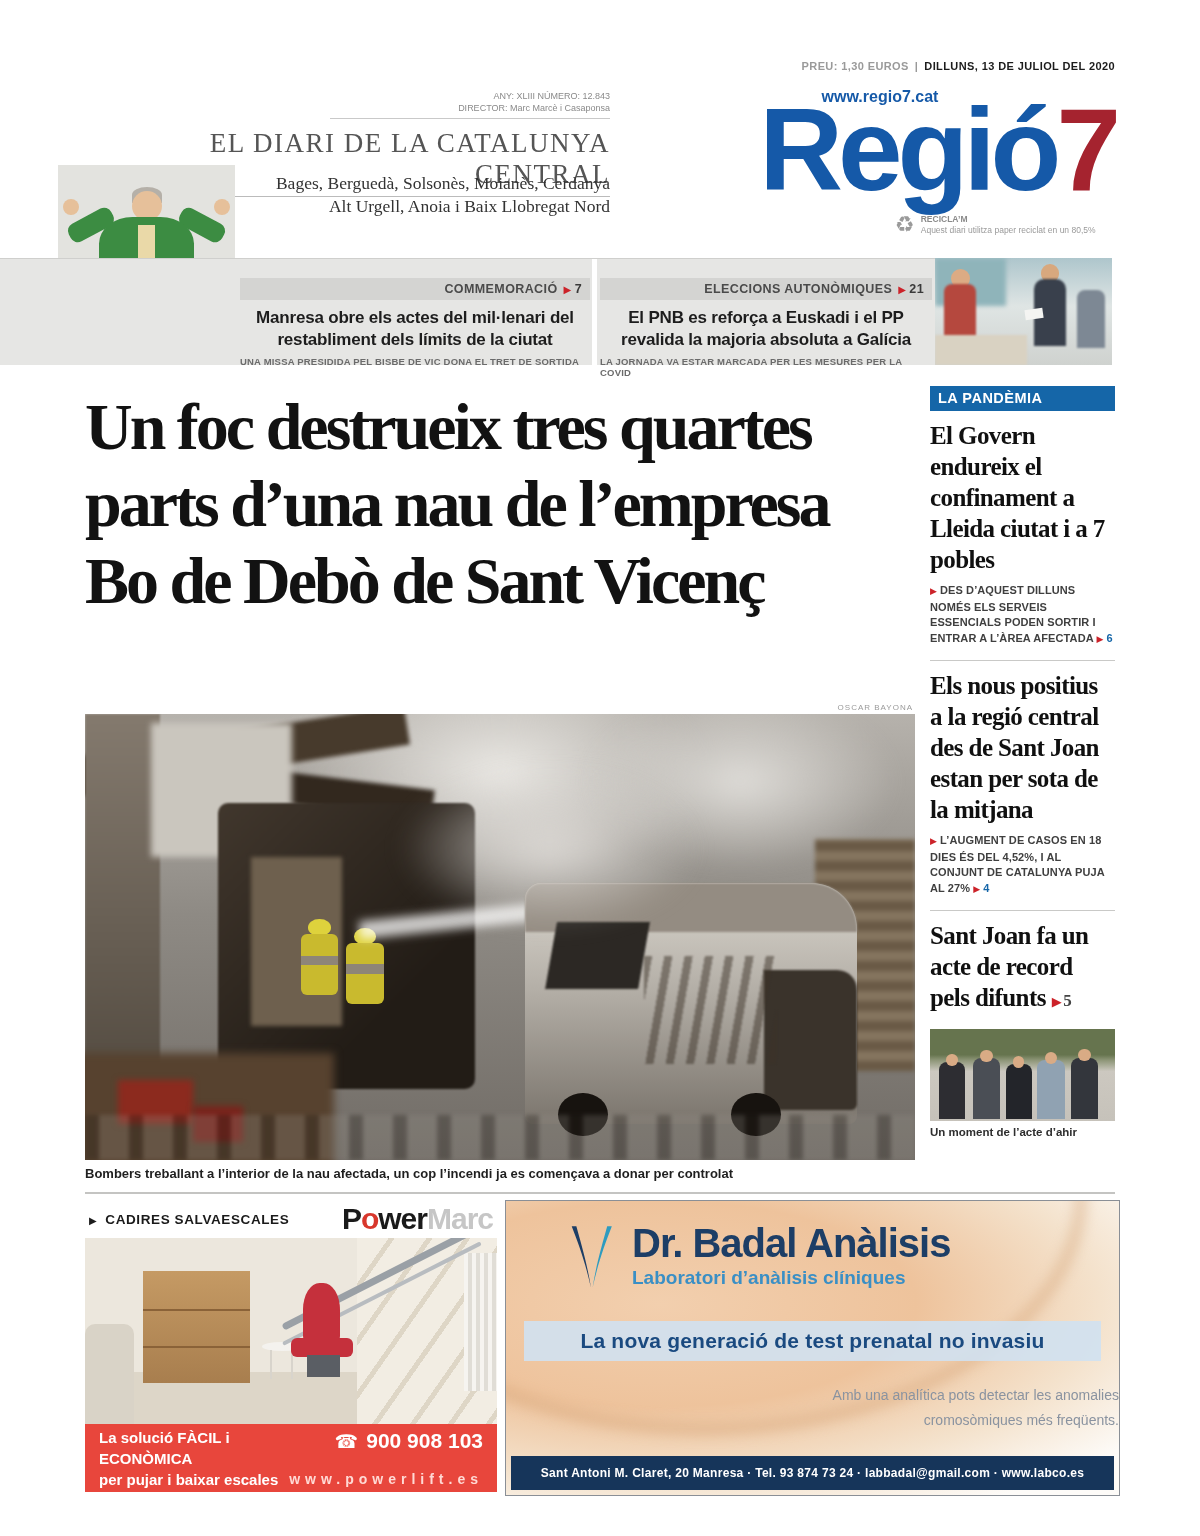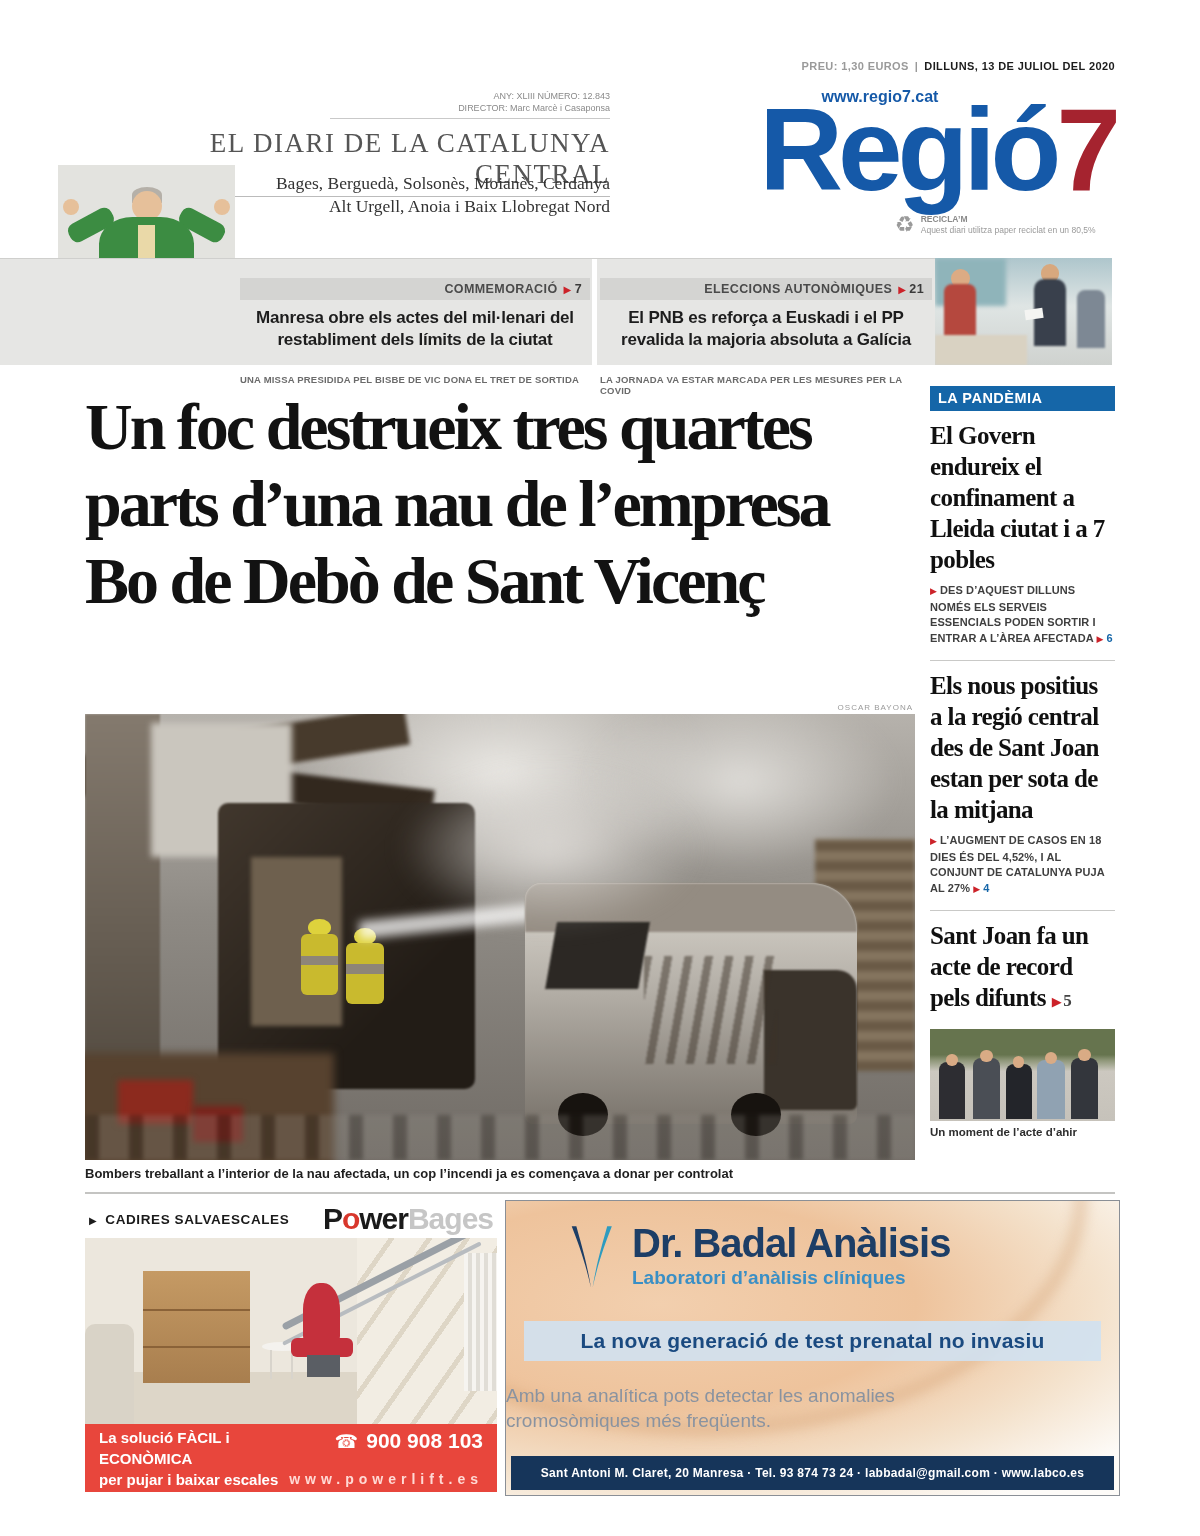--- a/index.html
+++ b/index.html
@@ -55,21 +55,21 @@
   
   .band{position:absolute;left:0;top:258px;width:935px;height:107px;background:#e6e6e4;border-top:1px solid #cfcfcd}
   .brief{position:absolute;top:19px;height:99px}
   .brief-left{left:240px;width:350px}
   .brief-right{left:600px;width:332px}
   .band-gap{position:absolute;left:592px;top:0;width:5px;height:107px;background:#fff}
   .kicker{height:22px;background:#d4d4d2;text-align:right;font-size:12.5px;font-weight:bold;
           color:#4a4a4a;letter-spacing:.4px;padding:4px 8px 0 0}
   .bheadline{margin-top:7px;font-size:17px;font-weight:bold;color:#1d1d1d;text-align:center;
              line-height:22px;letter-spacing:-.2px}
-  .bsub{margin-top:23px;font-size:9.5px;font-weight:bold;color:#6b6b6b;letter-spacing:.2px}
+  .bsub{margin-top:5px;font-size:9.5px;font-weight:bold;color:#6b6b6b;letter-spacing:.2px}
   .election{position:absolute;left:935px;top:258px;width:177px;height:107px;overflow:hidden;
             background:linear-gradient(180deg,#aec6cc,#dfe5e4 45%,#cfd2cf)}
   .election>div{position:absolute}
   .el-win{left:0;top:0;width:40%;height:45%;background:#8fb4ba;filter:blur(2px)}
   .el-redhead{left:9%;top:10%;width:11%;height:18%;background:#dcab84;border-radius:50%}
   .el-red{left:5%;top:24%;width:18%;height:52%;background:#b5483e;border-radius:8px 8px 0 0;filter:blur(1px)}
   .el-table{left:0;top:72%;width:52%;height:28%;background:#d9d2c2;filter:blur(1px)}
   .el-p2head{left:60%;top:6%;width:10%;height:17%;background:#d8a87e;border-radius:50%}
   .el-p2{left:56%;top:20%;width:18%;height:62%;background:#39404c;border-radius:10px 10px 0 0;filter:blur(1px)}
   .el-paper{left:51%;top:48%;width:10%;height:9%;background:#f4f4f2;transform:rotate(-8deg)}
@@ -194,21 +194,21 @@
   .ad-bd{position:absolute;left:505px;top:1200px;width:615px;height:296px;border:1px solid #8a8f96;
          background:#fff;overflow:hidden}
   .bd-skin{position:absolute;inset:0;background:radial-gradient(120% 100% at 25% 35%,#f2cfae 0%,#eec39c 35%,#f4e2cc 60%,#fdfbf8 80%)}
   .bd-arc{position:absolute;left:-30%;top:-85%;width:125%;height:165%;border:14px solid rgba(210,158,112,.35);
           border-radius:50%;filter:blur(6px)}
   .bd-logo{position:absolute;left:58px;top:20px;display:flex;align-items:flex-start;gap:14px}
   .bd-text .bd-brand{font-size:40px;font-weight:bold;color:#1d3e66;letter-spacing:-1px;line-height:44px}
   .bd-text .bd-sub{font-size:19px;font-weight:bold;color:#3a8fc5;margin-top:2px}
   .bd-claim{position:absolute;left:18px;right:18px;top:120px;background:rgba(208,225,241,.9);
             text-align:center;font-size:21px;font-weight:bold;color:#1a4a80;padding:8px 0;letter-spacing:.2px}
-  .bd-body{position:absolute;left:0;right:0;top:182px;text-align:left;font-size:19px;
+  .bd-body{position:absolute;left:0;right:0;top:182px;text-align:right;font-size:14px;
            color:#8a93a0;line-height:25px}
   .bd-foot{position:absolute;left:5px;right:5px;bottom:5px;height:34px;background:#16355a;color:#fff;
            font-size:12px;font-weight:bold;text-align:center;line-height:34px;letter-spacing:.3px}
 </style>
 </head>
 <body>
 
 <div class="page">
 
   <div class="topbar">
@@ -350,21 +350,21 @@
       <div class="fig cw3"></div>
       <div class="fig cw4"></div>
       <div class="fig cw5"></div>
     </div>
     <div class="sb-caption">Un moment de l’acte d’ahir</div>
   </div>
 
   <div class="ad-pl">
     <div class="pl-head">
       <span class="pl-kick"><span class="arr-b"></span><span>CADIRES SALVAESCALES</span></span>
-      <span class="pl-brand"><span class="b1">P</span><span class="b2">o</span><span class="b3">wer</span><span class="b4">Bages</span></span>
+      <span class="pl-brand"><span class="b1">P</span><span class="b2">o</span><span class="b3">wer</span><span class="b4">Marc</span></span>
     </div>
     <div class="pl-photo">
       <div class="sl-sofa"></div>
       <div class="sl-cab"></div>
       <div class="sl-cl1"></div>
         <div class="sl-cl2"></div>
       <div class="sl-stool"></div>
       <div class="sl-leg1"></div>
         <div class="sl-leg2"></div>
       <div class="sl-stairs"></div>

